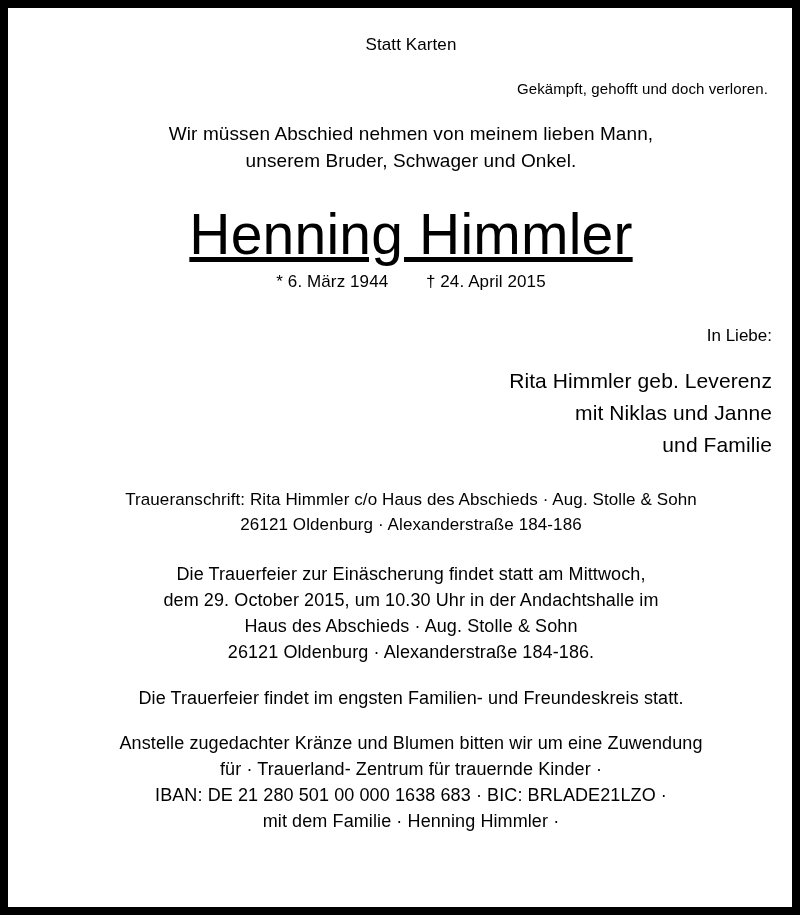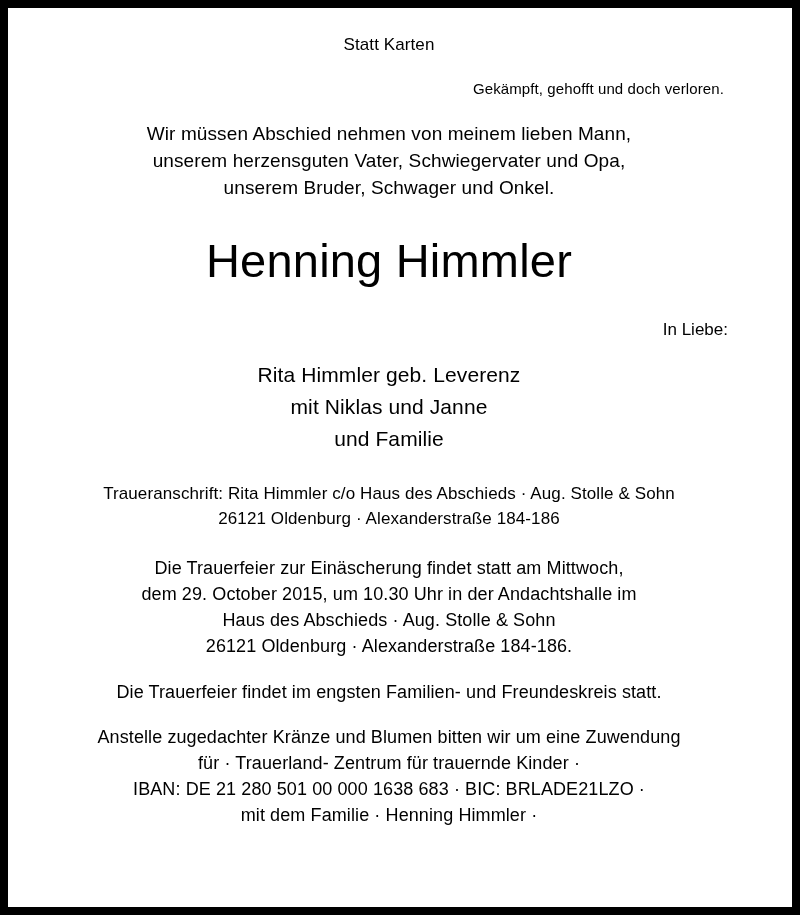--- a/index.html
+++ b/index.html
@@ -21,21 +21,21 @@
     background: #ffffff;
     border: 8px solid #000000;
     overflow: hidden;
   }
 
   .obituary-inner {
     box-sizing: border-box;
     width: 100%;
     height: 100%;
     background: #ffffff;
-    padding: 26px 64px 10px 42px;
+    padding: 26px 20px 10px 42px;
     text-align: center;
   }
 
   
   .statt-karten {
     font-size: 17px;
     line-height: 22px;
     text-align: center;
     margin: 0 0 0 0;
     letter-spacing: 0.1px;
@@ -55,25 +55,26 @@
     margin: 19px 0 0 0;
   }
   .intro-block .line {
     font-size: 19px;
     line-height: 27px;
     letter-spacing: 0.1px;
   }
 
   
   .deceased-name {
-    font-size: 47px;
+    font-size: 57px;
     line-height: 52px;
     font-weight: 400;
     margin: 34px 0 0 0;
     letter-spacing: 0.2px;
+    text-decoration: underline;
   }
 
   .life-dates {
     font-size: 17px;
     line-height: 22px;
     margin: 11px 0 0 0;
     letter-spacing: 0.1px;
   }
   .life-dates .date-gap {
     display: inline-block;
@@ -88,20 +89,21 @@
     text-align: right;
   }
 
   .survivors {
     margin: 18px 0 0 0;
   }
   .survivors .line {
     font-size: 21px;
     line-height: 32px;
     letter-spacing: 0.1px;
+    text-align: right;
   }
 
   
   .address-block {
     margin: 26px 0 12px 0;
   }
   .address-block .line {
     font-size: 17px;
     line-height: 25px;
     letter-spacing: 0.1px;
@@ -139,26 +141,30 @@
 
 <div class="obituary-frame">
   <div class="obituary-inner">
 
     <div class="statt-karten">Statt Karten</div>
 
     <div class="quote-line">Gekämpft, gehofft und doch verloren.</div>
 
     <div class="intro-block">
       <div class="line">Wir müssen Abschied nehmen von meinem lieben Mann,</div>
-      <div class="line">unserem herzensguten Vater, Schwiegervater und Opa,</div>
       <div class="line">unserem Bruder, Schwager und Onkel.</div>
     </div>
 
     <div class="deceased-name">Henning Himmler</div>
 
+    <div class="life-dates">
+      <span>* 6. März 1944</span>
+      <span class="date-gap"></span>
+      <span>† 24. April 2015</span>
+    </div>
 
     <div class="in-love-label">In Liebe:</div>
 
     <div class="survivors">
       <div class="line">Rita Himmler geb. Leverenz</div>
       <div class="line">mit Niklas und Janne</div>
       <div class="line">und Familie</div>
     </div>
 
     <div class="address-block">

